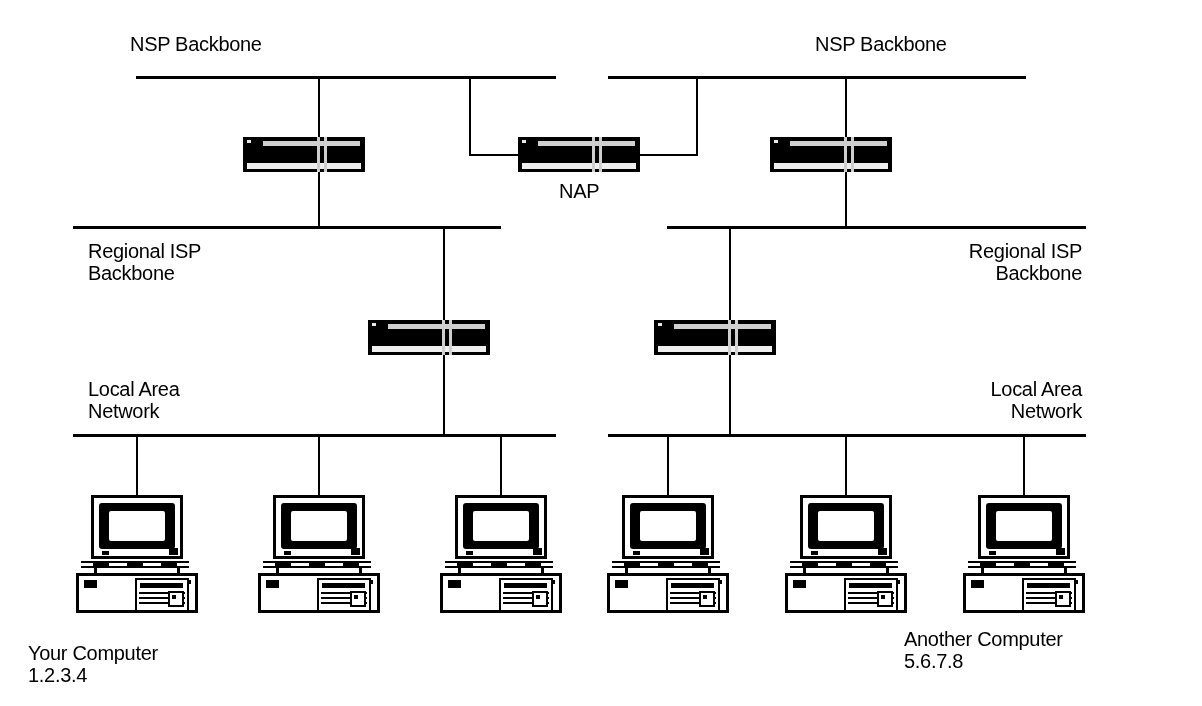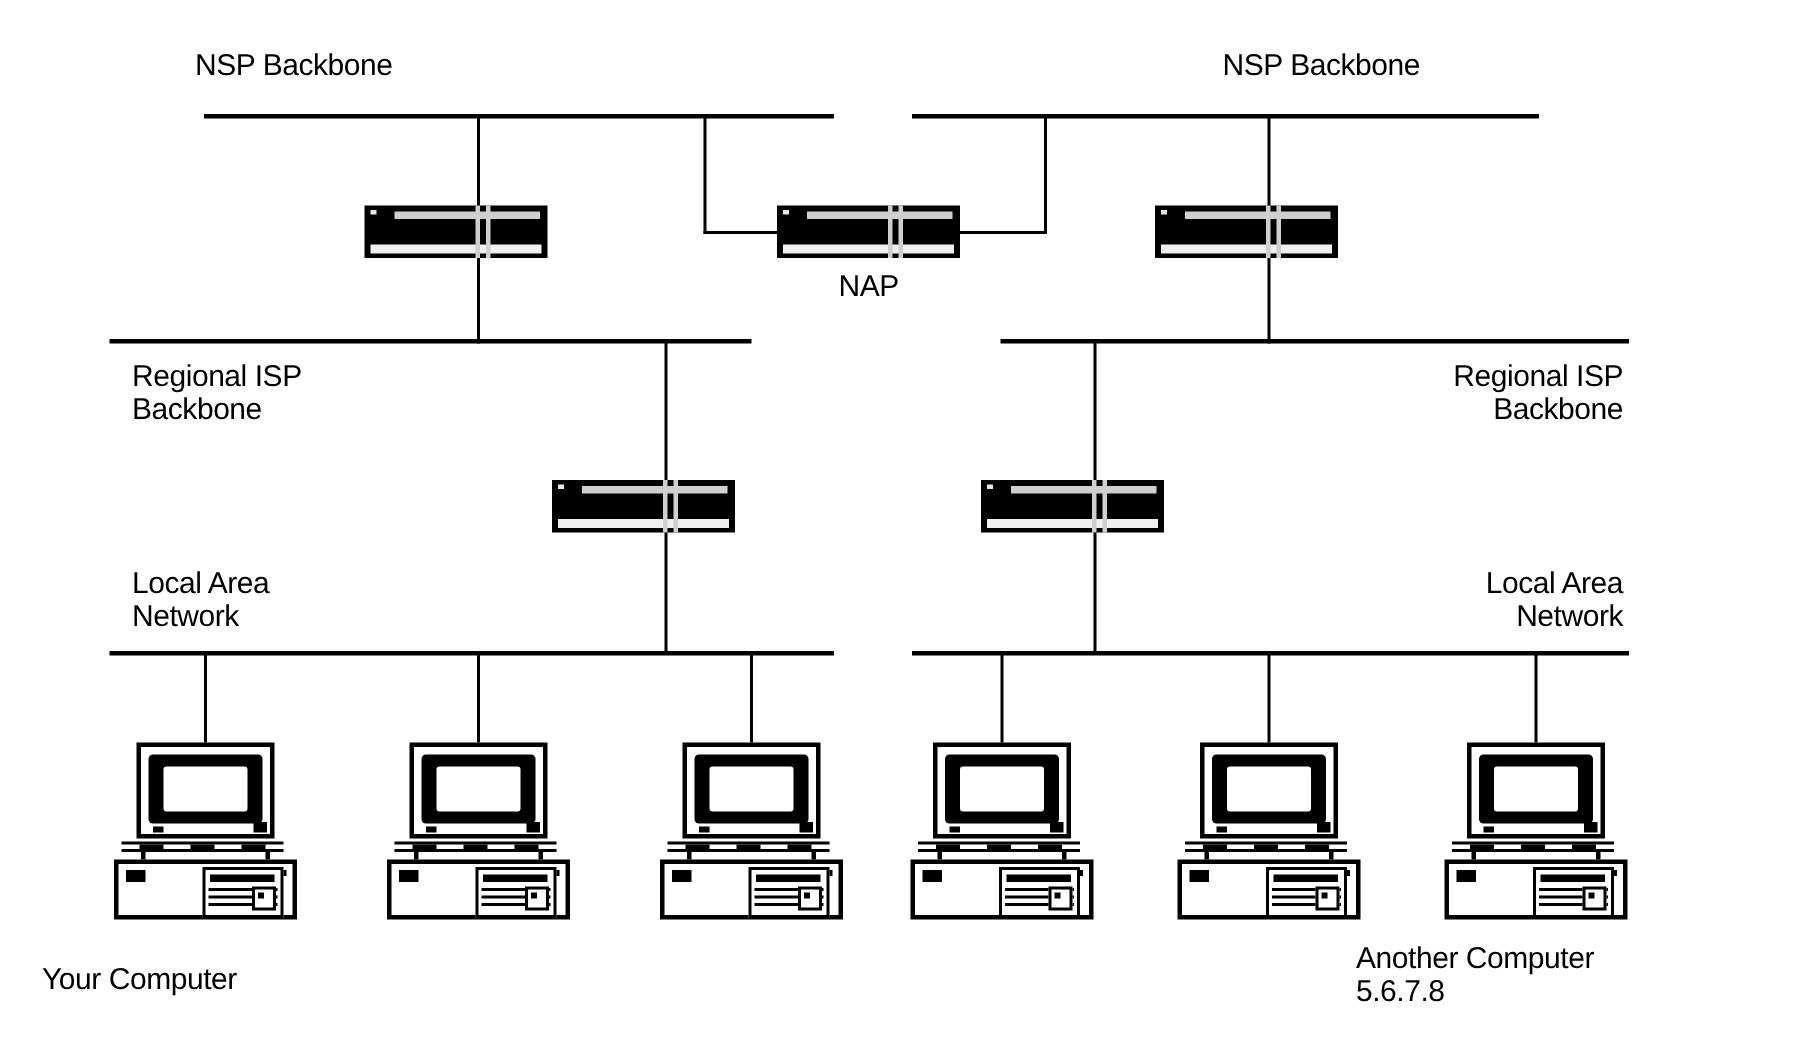--- a/index.html
+++ b/index.html
@@ -311,19 +311,20 @@
     <span>Local Area</span>
     <span>Network</span>
   </div>
   <div class="lbl rgt" style="left:900px;top:378px;width:182px;">
     <span>Local Area</span>
     <span>Network</span>
   </div>
 
   <div class="lbl ctr" style="left:28px;top:628px;width:220px;margin-top:14px;">
     <span>Your Computer</span>
+    <span>1.2.3.4</span>
   </div>
   <div class="lbl ctr" style="left:904px;top:628px;width:240px;">
     <span>Another Computer</span>
     <span>5.6.7.8</span>
   </div>
 
 </div>
 
 </body></html>

